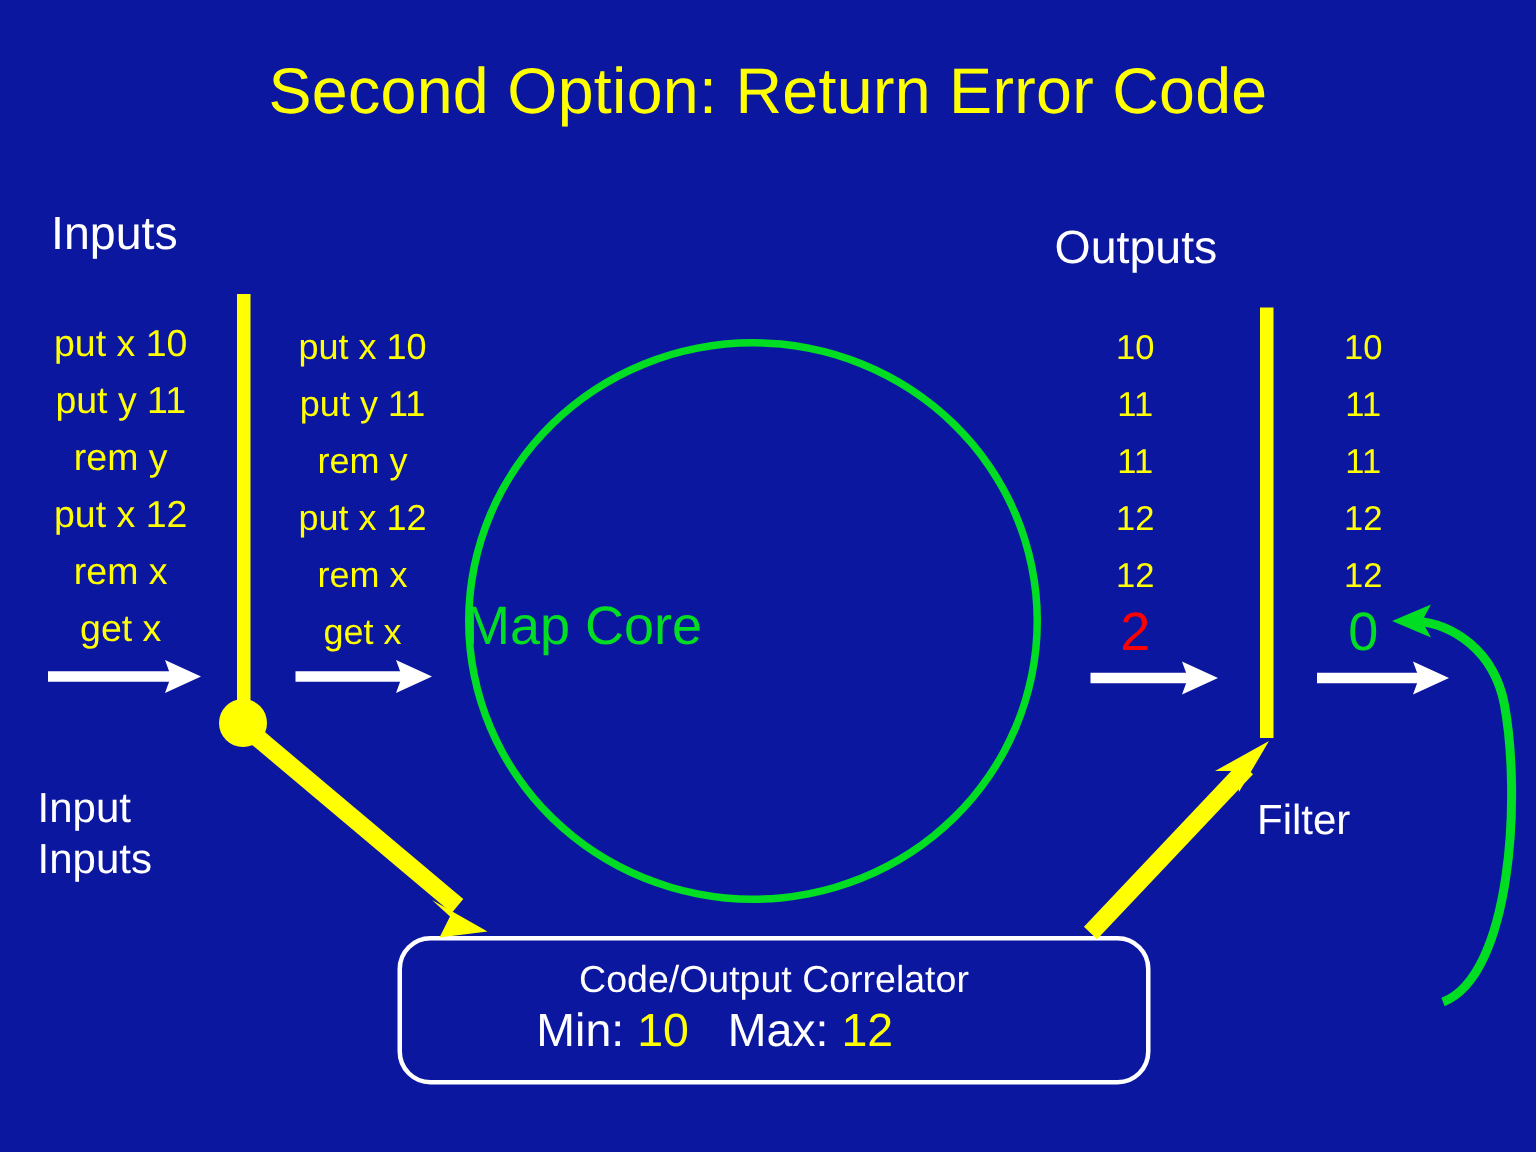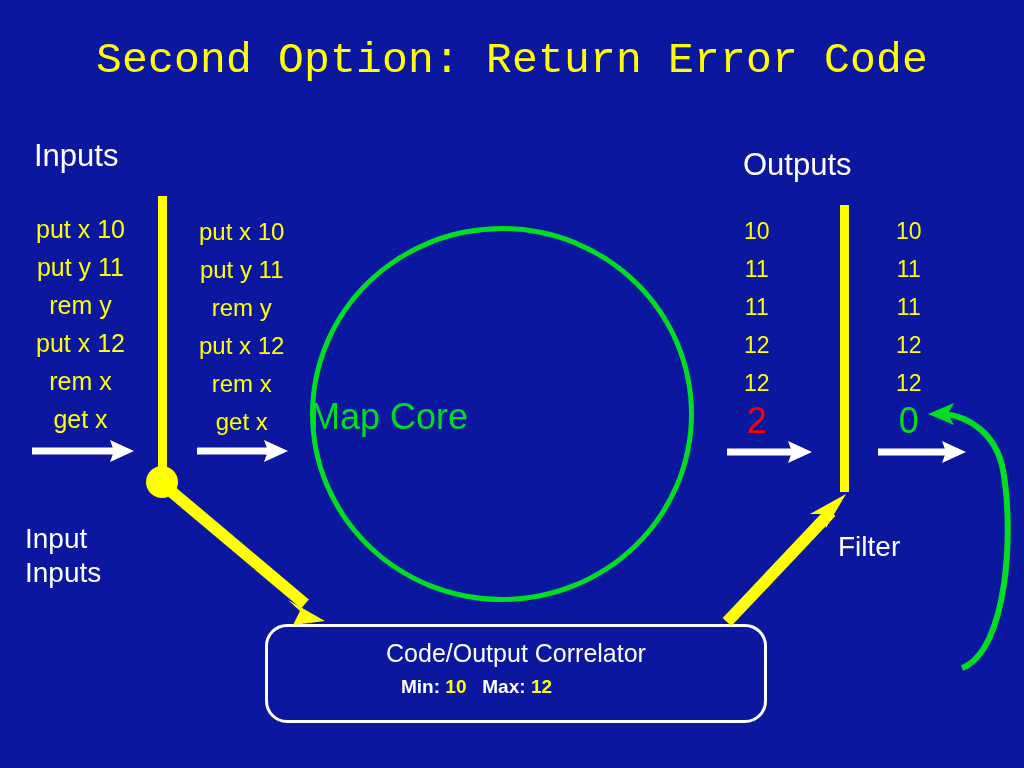--- a/index.html
+++ b/index.html
@@ -25,32 +25,31 @@
   
   #title {
     left: 0; top: 36px;
     width: 1024px;
     text-align: center;
     color: #ffff00;
     font-size: 43px;
     line-height: 50px;
     letter-spacing: 0.2px;
     white-space: nowrap;
-    font-family: Liberation Mono, monospace;
   }
 
   
   .section-label {
     color: #ffffff;
     font-size: 31px;
     line-height: 36px;
     white-space: nowrap;
   }
   #inputs-label  { left: 34px;  top: 138px; }
-  #outputs-label { left: 703px; top: 147px; margin-left: 40px; }
+  #outputs-label { left: 703px; top: 147px; }
 
   
   .stream {
     color: #ffff00;
     line-height: 38px;
     white-space: nowrap;
     text-align: center;
   }
   .stream div { height: 38px; }
   #stream-left   { left: 36px;  top: 210px; font-size: 25px; }
@@ -137,24 +136,23 @@
     color: #ffffff;
     font-size: 25px;
     line-height: 30px;
     white-space: nowrap;
   }
   #correlator-minmax {
     left: 265px; top: 672px;
     width: 423px;
     text-align: center;
     color: #ffffff;
-    font-size: 19px;
+    font-size: 31px;
     line-height: 30px;
     white-space: nowrap;
-    font-weight: bold;
   }
   #correlator-minmax .num { color: #ffff00; }
 
   
   #overlay {
     left: 0; top: 0;
     width: 1024px; height: 768px;
     pointer-events: none;
   }
 </style>

